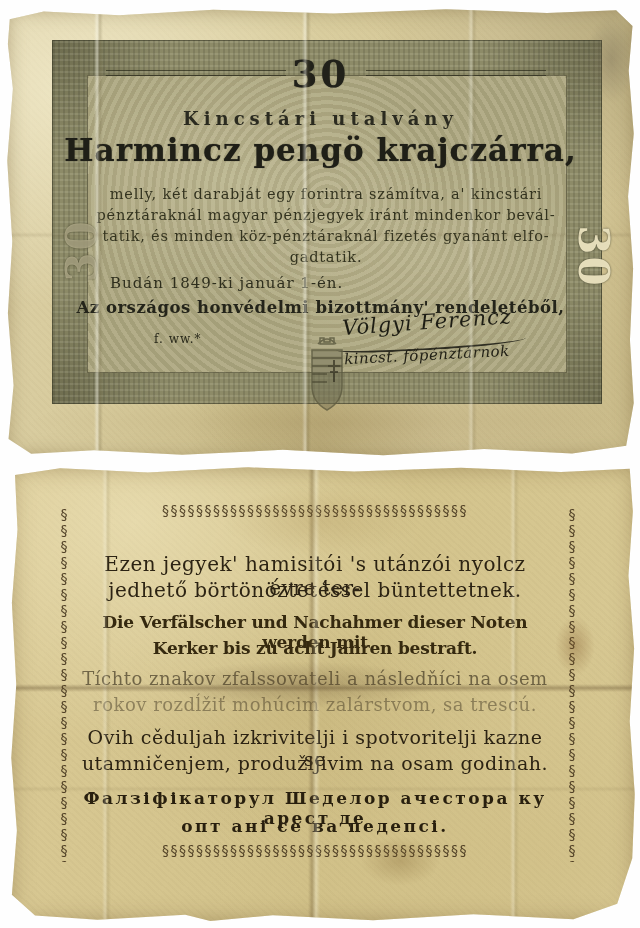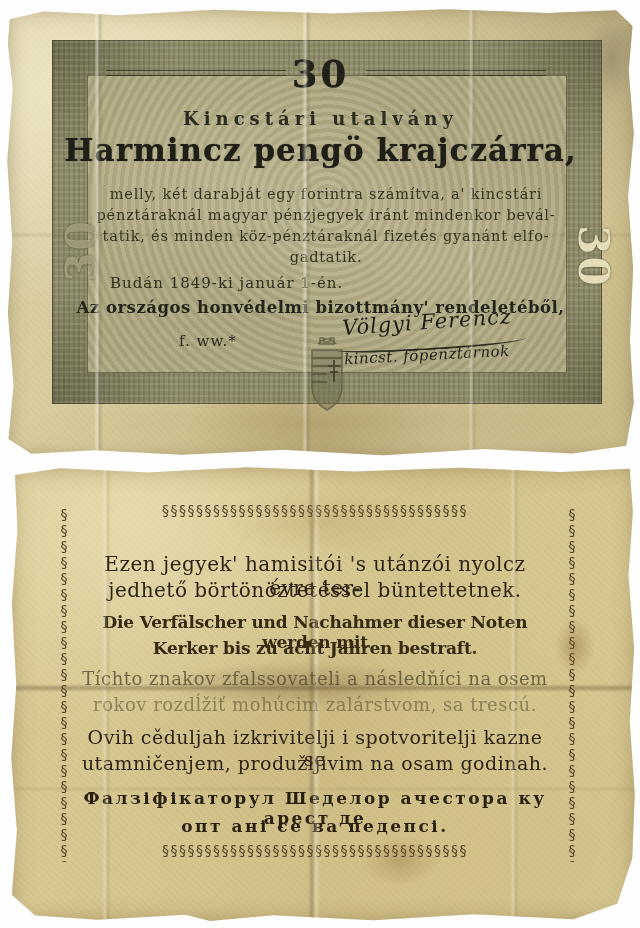--- a/index.html
+++ b/index.html
@@ -50,21 +50,21 @@
   .front-subtitle{position:absolute;left:0;top:100px;width:100%;text-align:center;
     font-size:18px;font-weight:600;letter-spacing:5px;color:#2b2b20;}
   .front-title{position:absolute;left:0;top:124px;width:100%;text-align:center;
     font-size:31px;font-weight:bold;letter-spacing:1px;color:#1f1f17;
     text-shadow:0 0 1px rgba(25,25,15,.7);}
   .front-body{position:absolute;left:70px;top:176px;width:500px;text-align:center;
     font-size:14.5px;line-height:21px;letter-spacing:.8px;color:#33331f;}
   .front-date{position:absolute;left:104px;top:266px;font-size:15px;letter-spacing:1px;color:#2e2e1d;}
   .front-issuer{position:absolute;left:0;top:290px;width:100%;text-align:center;
     font-size:16.5px;font-weight:bold;letter-spacing:.5px;color:#24241a;}
-  .front-series{position:absolute;left:148px;top:324px;font-size:15px;letter-spacing:1px;color:#2a2a1c;margin-left:25px;}
+  .front-series{position:absolute;left:148px;top:324px;font-size:12px;letter-spacing:1px;color:#2a2a1c;}
   .sig-name{position:absolute;left:336px;top:302px;font-size:21px;font-style:italic;
     transform:rotate(-4deg);color:#1d1d14;letter-spacing:1px;}
   .sig-flourish{position:absolute;left:330px;top:330px;width:190px;height:10px;
     border-bottom:2px solid rgba(25,25,18,.85);border-radius:0 0 60% 40%;transform:rotate(-3deg);}
   .sig-role{position:absolute;left:338px;top:338px;font-size:15px;font-style:italic;
     transform:rotate(-3deg);color:#201f15;letter-spacing:.5px;}
   .coat-of-arms{position:absolute;left:296px;top:322px;opacity:.85;}
   .crease-v{position:absolute;top:0;height:100%;width:9px;
     background:linear-gradient(90deg,transparent,rgba(255,255,244,.45) 35%,rgba(95,85,50,.22) 65%,transparent);}
   .crease-h{position:absolute;left:0;width:100%;height:6px;

